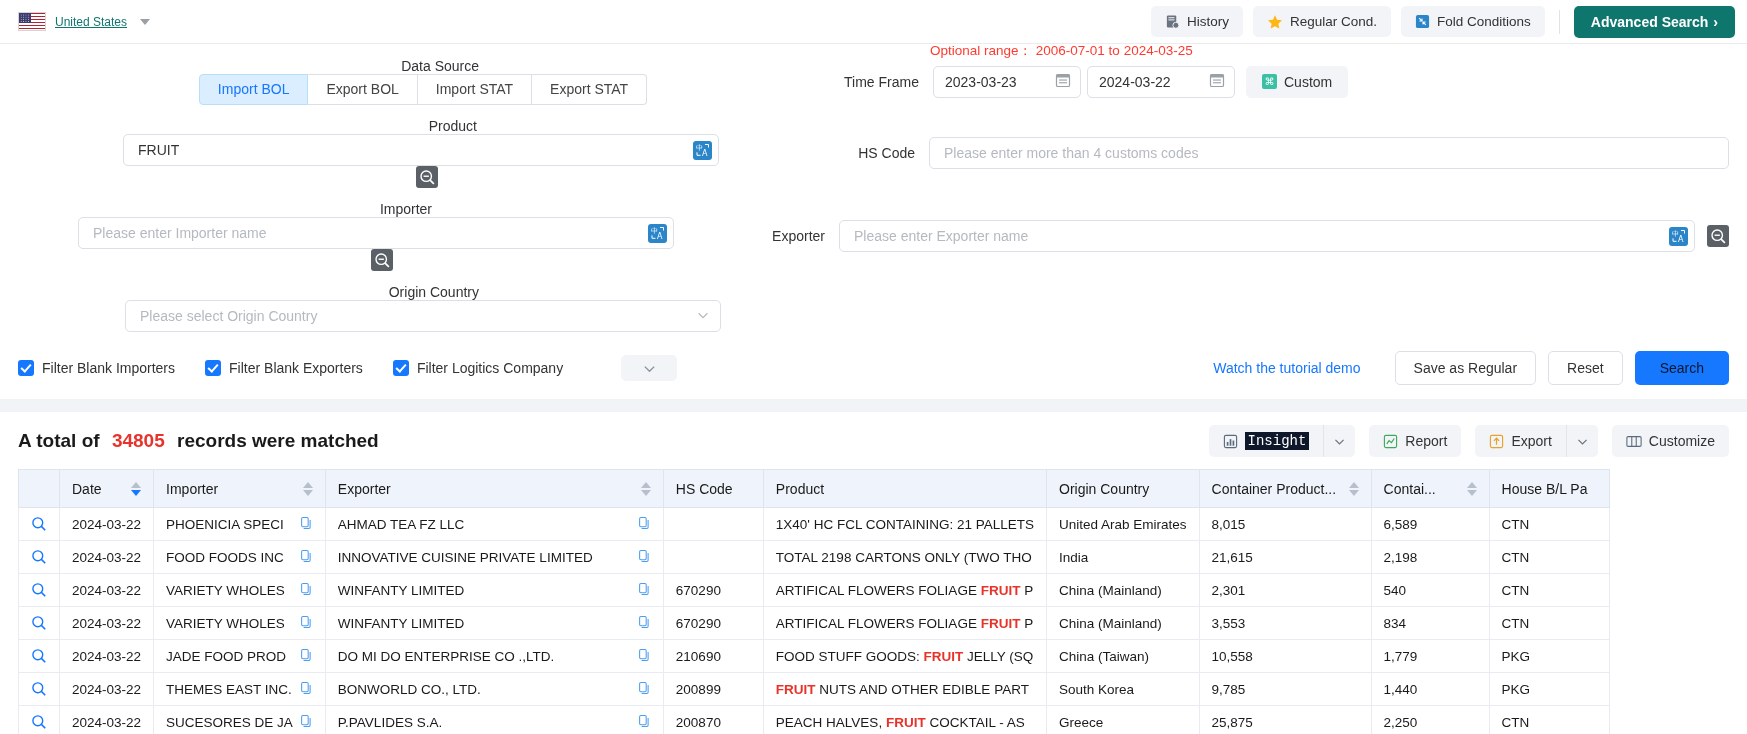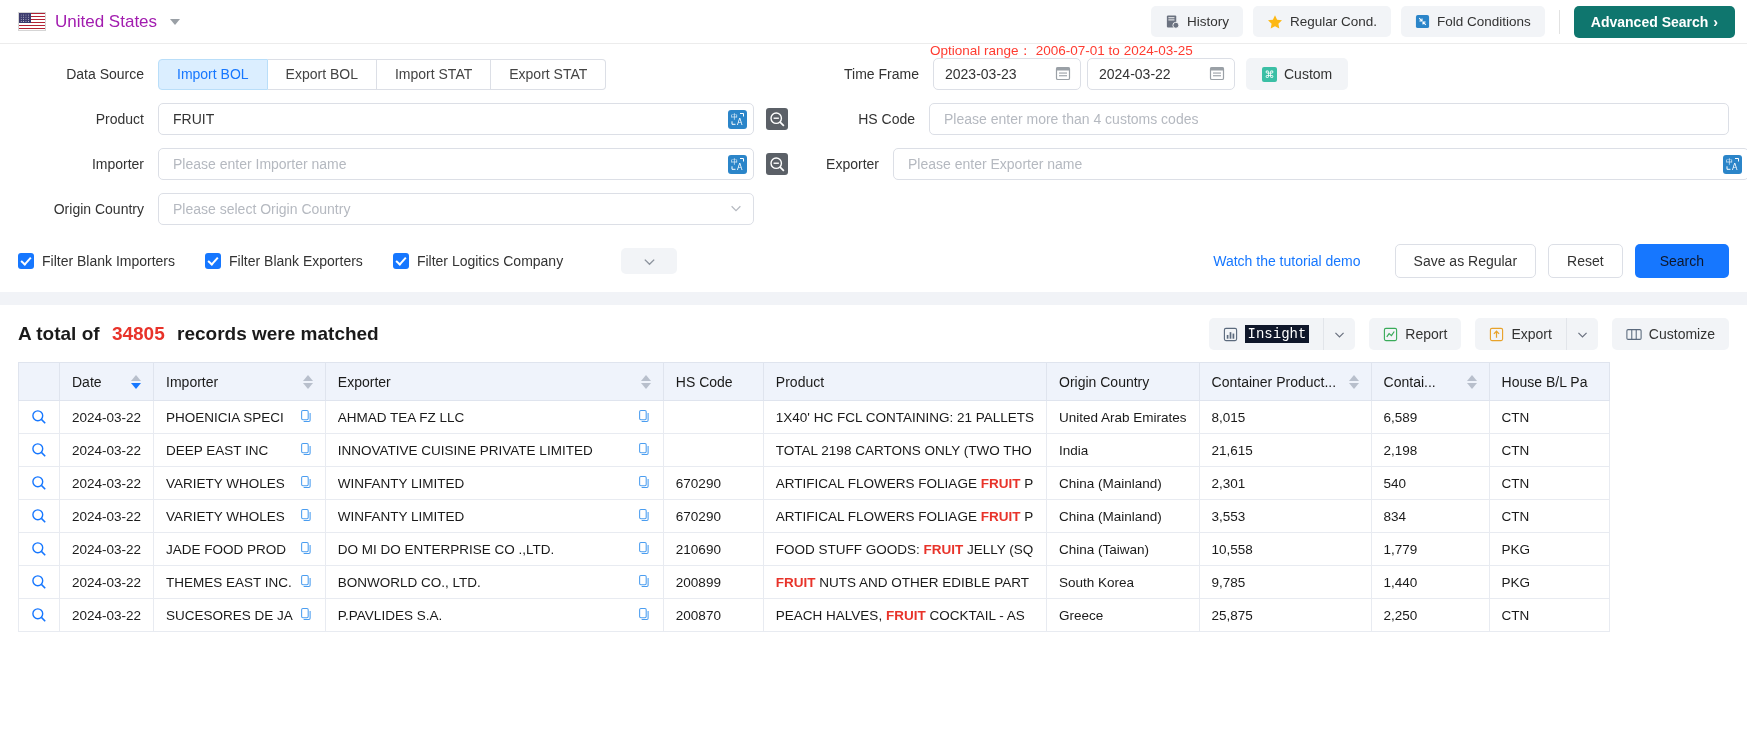--- a/index.html
+++ b/index.html
@@ -42,21 +42,21 @@
     width: 12px; height: 10px;
     background: #3c3b6e;
   }
   .flag .canton:after {
     content: "";
     position: absolute; inset: 1px;
     background-image:
       radial-gradient(circle, #fff 0.6px, transparent 0.7px);
     background-size: 2.4px 2.1px;
   }
-  .country-name { font-size: 17px; color: #a21caf; }
+  .country-name { font-size: 12px; color: #0f766e; text-decoration: underline; }
   .caret-down {
     width: 0; height: 0;
     border-left: 5px solid transparent;
     border-right: 5px solid transparent;
     border-top: 6px solid #9aa0a6;
     margin-left: 4px;
   }
   .topbar-spacer { flex: 1; }
   .top-btns { display: flex; align-items: center; gap: 10px; }
   .tbtn {
@@ -81,21 +81,21 @@
     font-size: 14px;
     font-weight: bold;
     border-radius: 5px;
     cursor: pointer;
   }
   .ic { display: inline-flex; align-items: center; justify-content: center; flex: none; }
 
   
   .panel { padding: 14px 18px 0 18px; position: relative; }
   .grid-row { display: flex; align-items: center; margin-bottom: 13px; }
-  .col-left { display: flex; align-items: center; width: 810px; }
+  .col-left { display: flex; align-items: center; width: 810px; flex-direction: column; }
   .col-right { display: flex; align-items: center; flex: 1; }
   .lbl {
     width: 140px;
     text-align: right;
     padding-right: 14px;
     font-size: 14px;
     color: #333;
     flex: none;
   }
   .lbl-r {
@@ -790,21 +790,21 @@
             <div class="mag">
               <svg width="16" height="16" viewBox="0 0 16 16">
                 <circle cx="6.8" cy="6.8" r="4.9" fill="none" stroke="#1677ff" stroke-width="1.4"></circle>
                 <line x1="10.4" y1="10.4" x2="14.2" y2="14.2" stroke="#1677ff" stroke-width="1.6"></line>
               </svg>
             </div>
           </td>
           <td class="c-date">2024-03-22</td>
           <td class="c-imp cell-flex">
             <div>
-              <span class="txt">DEEP EAST INC</span>
+              <span class="txt">FOOD FOODS INC</span>
               <span class="copy-ic"><svg width="14" height="14" viewBox="0 0 16 16">
                   <rect x="3" y="1.8" width="7.5" height="10.5" rx="1.4" fill="none" stroke="#4a9df0" stroke-width="1.2"></rect>
                   <path d="M5.3 14.2 h6 a1.4 1.4 0 0 0 1.4-1.4 V4.6" fill="none" stroke="#4a9df0" stroke-width="1.2"></path>
                 </svg></span>
             </div>
           </td>
           <td class="c-exp cell-flex">
             <div>
               <span class="txt">INNOVATIVE CUISINE PRIVATE LIMITED</span>
               <span class="copy-ic"><svg width="14" height="14" viewBox="0 0 16 16">

